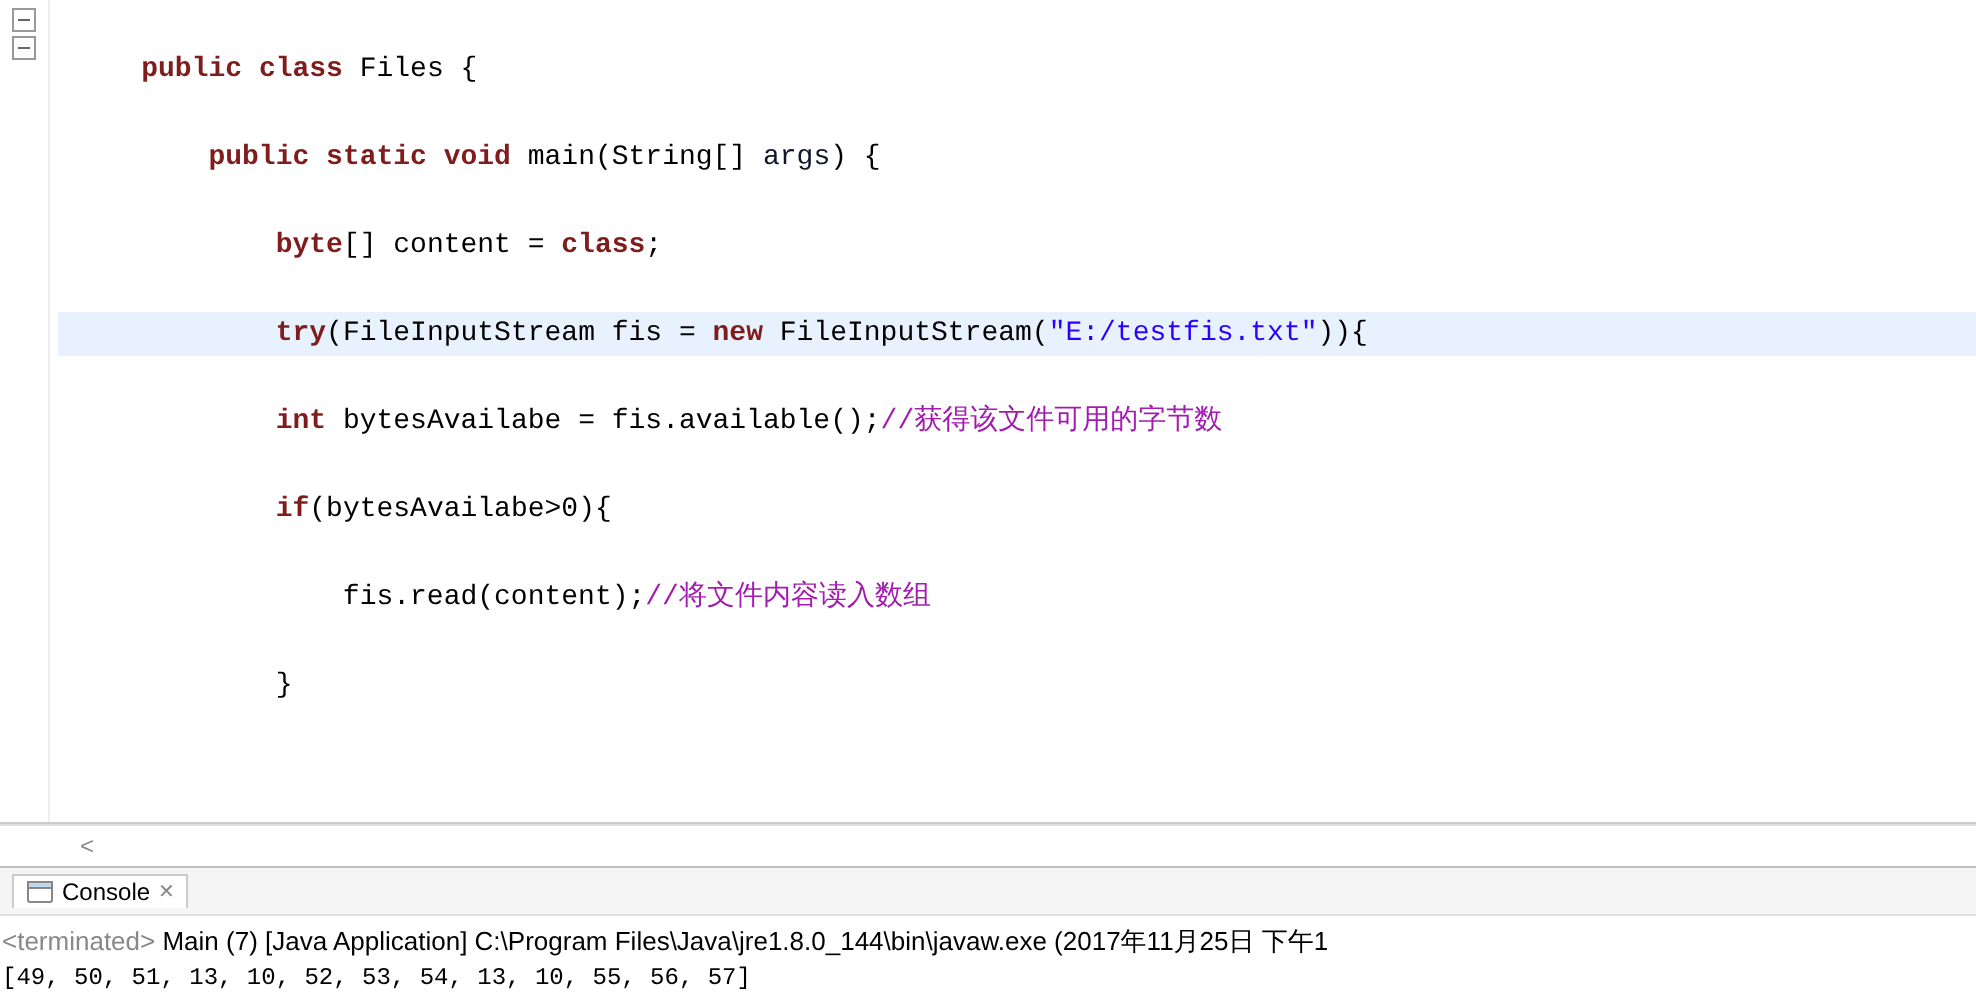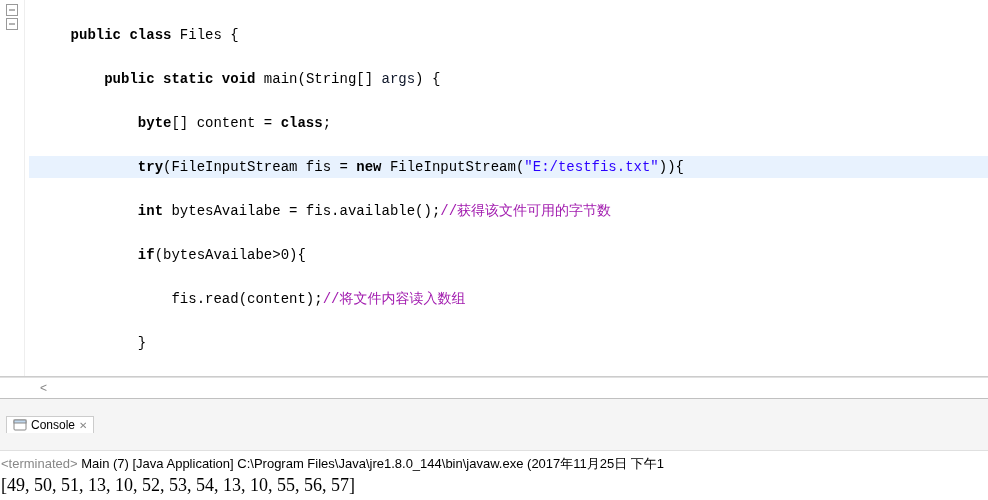--- a/index.html
+++ b/index.html
@@ -38,21 +38,21 @@
     white-space: pre;
     overflow-x: auto;
   }
   .code .line {
     display: block;
     padding-left: 8px;
   }
   .code .line.hl {
     background: #e8f2fe;
   }
-  .kw { color: #000000; font-weight: bold; }
+  .kw { color: #7f1d1d; font-weight: bold; }
   .str { color: #2a00ff; }
   .cmt { color: #a21caf; }
   .param { color: #0f172a; }
   .hscroll {
     height: 20px;
     border-top: 1px solid #e0e0e0;
     display:flex;
     align-items:center;
     padding-left:40px;
     color:#888;
@@ -60,21 +60,21 @@
     font-size:12px;
   }
   .console-header {
     border-top: 1px solid #c0c0c0;
     border-bottom: 1px solid #e0e0e0;
     background: #f5f5f5;
     font-family: Tahoma, sans-serif;
     font-size: 12px;
     display: flex;
     align-items: center;
-    padding: 17px 6px;
+    padding: 3px 6px;
     gap:4px;
   }
   .console-header .tab {
     display:flex;
     align-items:center;
     gap:4px;
     background:#fff;
     border:1px solid #ccc;
     border-bottom:none;
     padding: 1px 6px;
@@ -85,22 +85,22 @@
   }
   .console-body {
     font-family: sans-serif;
     font-size: 13px;
     padding: 4px 1px;
   }
   .console-body .status .term {
     color:#888;
   }
   .console-body .output {
-    font-family: Liberation Serif, serif;
-    font-size: 18px;
+    font-family: Liberation Mono, monospace;
+    font-size: 12px;
     margin-top:2px;
   }
   svg.icon { display:inline-block; vertical-align:middle; }
 </style>
 </head>
 <body>
 
 <div class="editor">
   <div class="gutter">
     <svg class="icon fold" viewBox="0 0 12 12">

